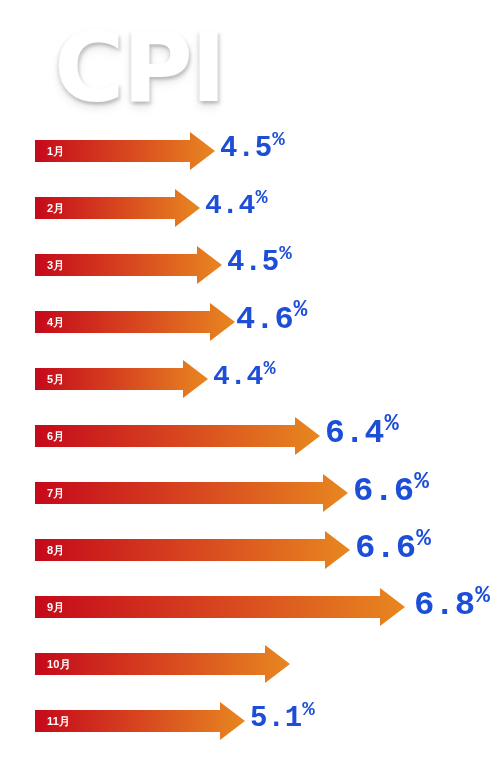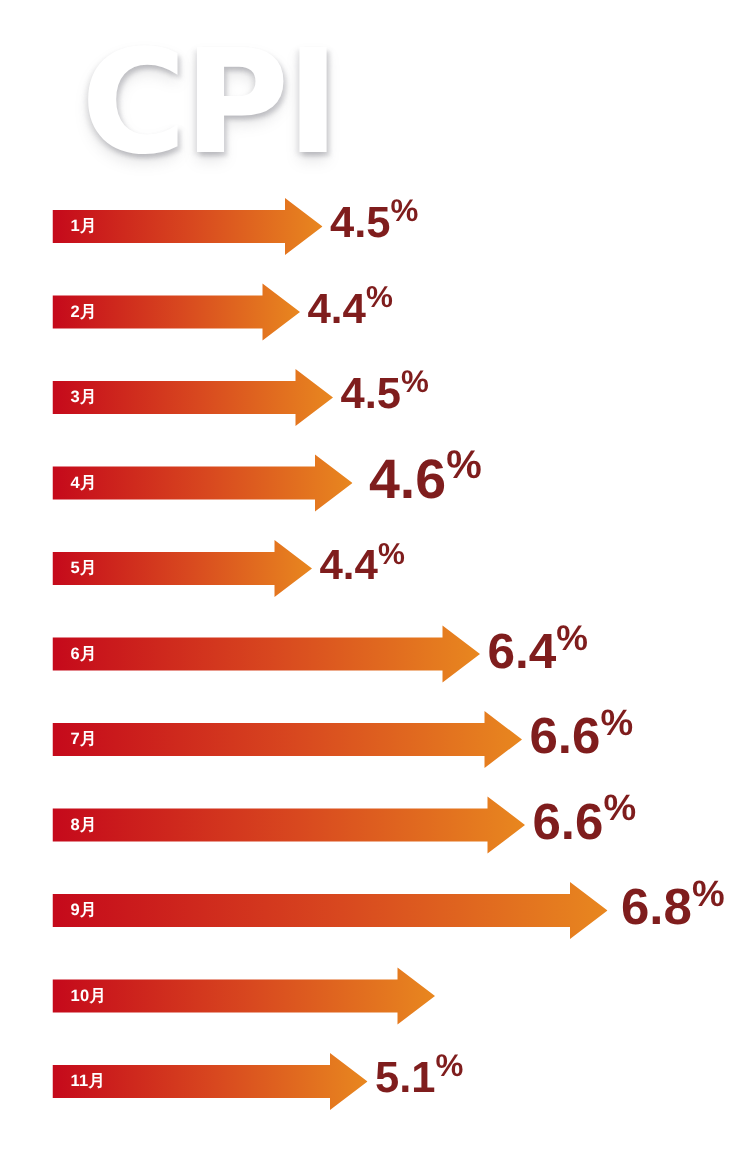--- a/index.html
+++ b/index.html
@@ -73,22 +73,22 @@
     white-space: nowrap;
     user-select: none;
     pointer-events: none;
   }
 
   .value {
     position: absolute;
     top: 0;
     height: 44px;
     line-height: 40px;
-    color: #7f1d1d;
-    font-family: Liberation Sans, sans-serif;
+    color: #1d4ed8;
+    font-family: Liberation Mono, monospace;
     font-weight: bold;
     white-space: nowrap;
     user-select: none;
   }
   .value .pct {
     font-size: 0.72em;
     vertical-align: super;
     line-height: 0;
   }
 </style>
@@ -147,21 +147,21 @@
           <defs>
             <linearGradient id="grad3" x1="0" y1="0" x2="1" y2="0">
               <stop offset="0" stop-color="#c5091b"></stop>
               <stop offset="0.52" stop-color="#d8481f"></stop>
               <stop offset="1" stop-color="#e8871f"></stop>
             </linearGradient>
           </defs>
           <polygon points="0.0,11.0 175.0,11.0 175.0,3.0 200.0,22.0 175.0,41.0 175.0,33.0 0.0,33.0" fill="url(#grad3)"></polygon>
         </svg>
         <div class="month-label">4月</div>
-        <div class="value" style="left: 246px; font-size: 37px;"><span>4.6</span><span class="pct">%</span></div>
+        <div class="value" style="left: 236px; font-size: 32px;"><span>4.6</span><span class="pct">%</span></div>
       </div>
       <div class="row" style="top: 357px;">
         <svg class="arrow" width="173" height="44" viewBox="0 0 173 44">
           <defs>
             <linearGradient id="grad4" x1="0" y1="0" x2="1" y2="0">
               <stop offset="0" stop-color="#c5091b"></stop>
               <stop offset="0.52" stop-color="#d8481f"></stop>
               <stop offset="1" stop-color="#e8871f"></stop>
             </linearGradient>
           </defs>

